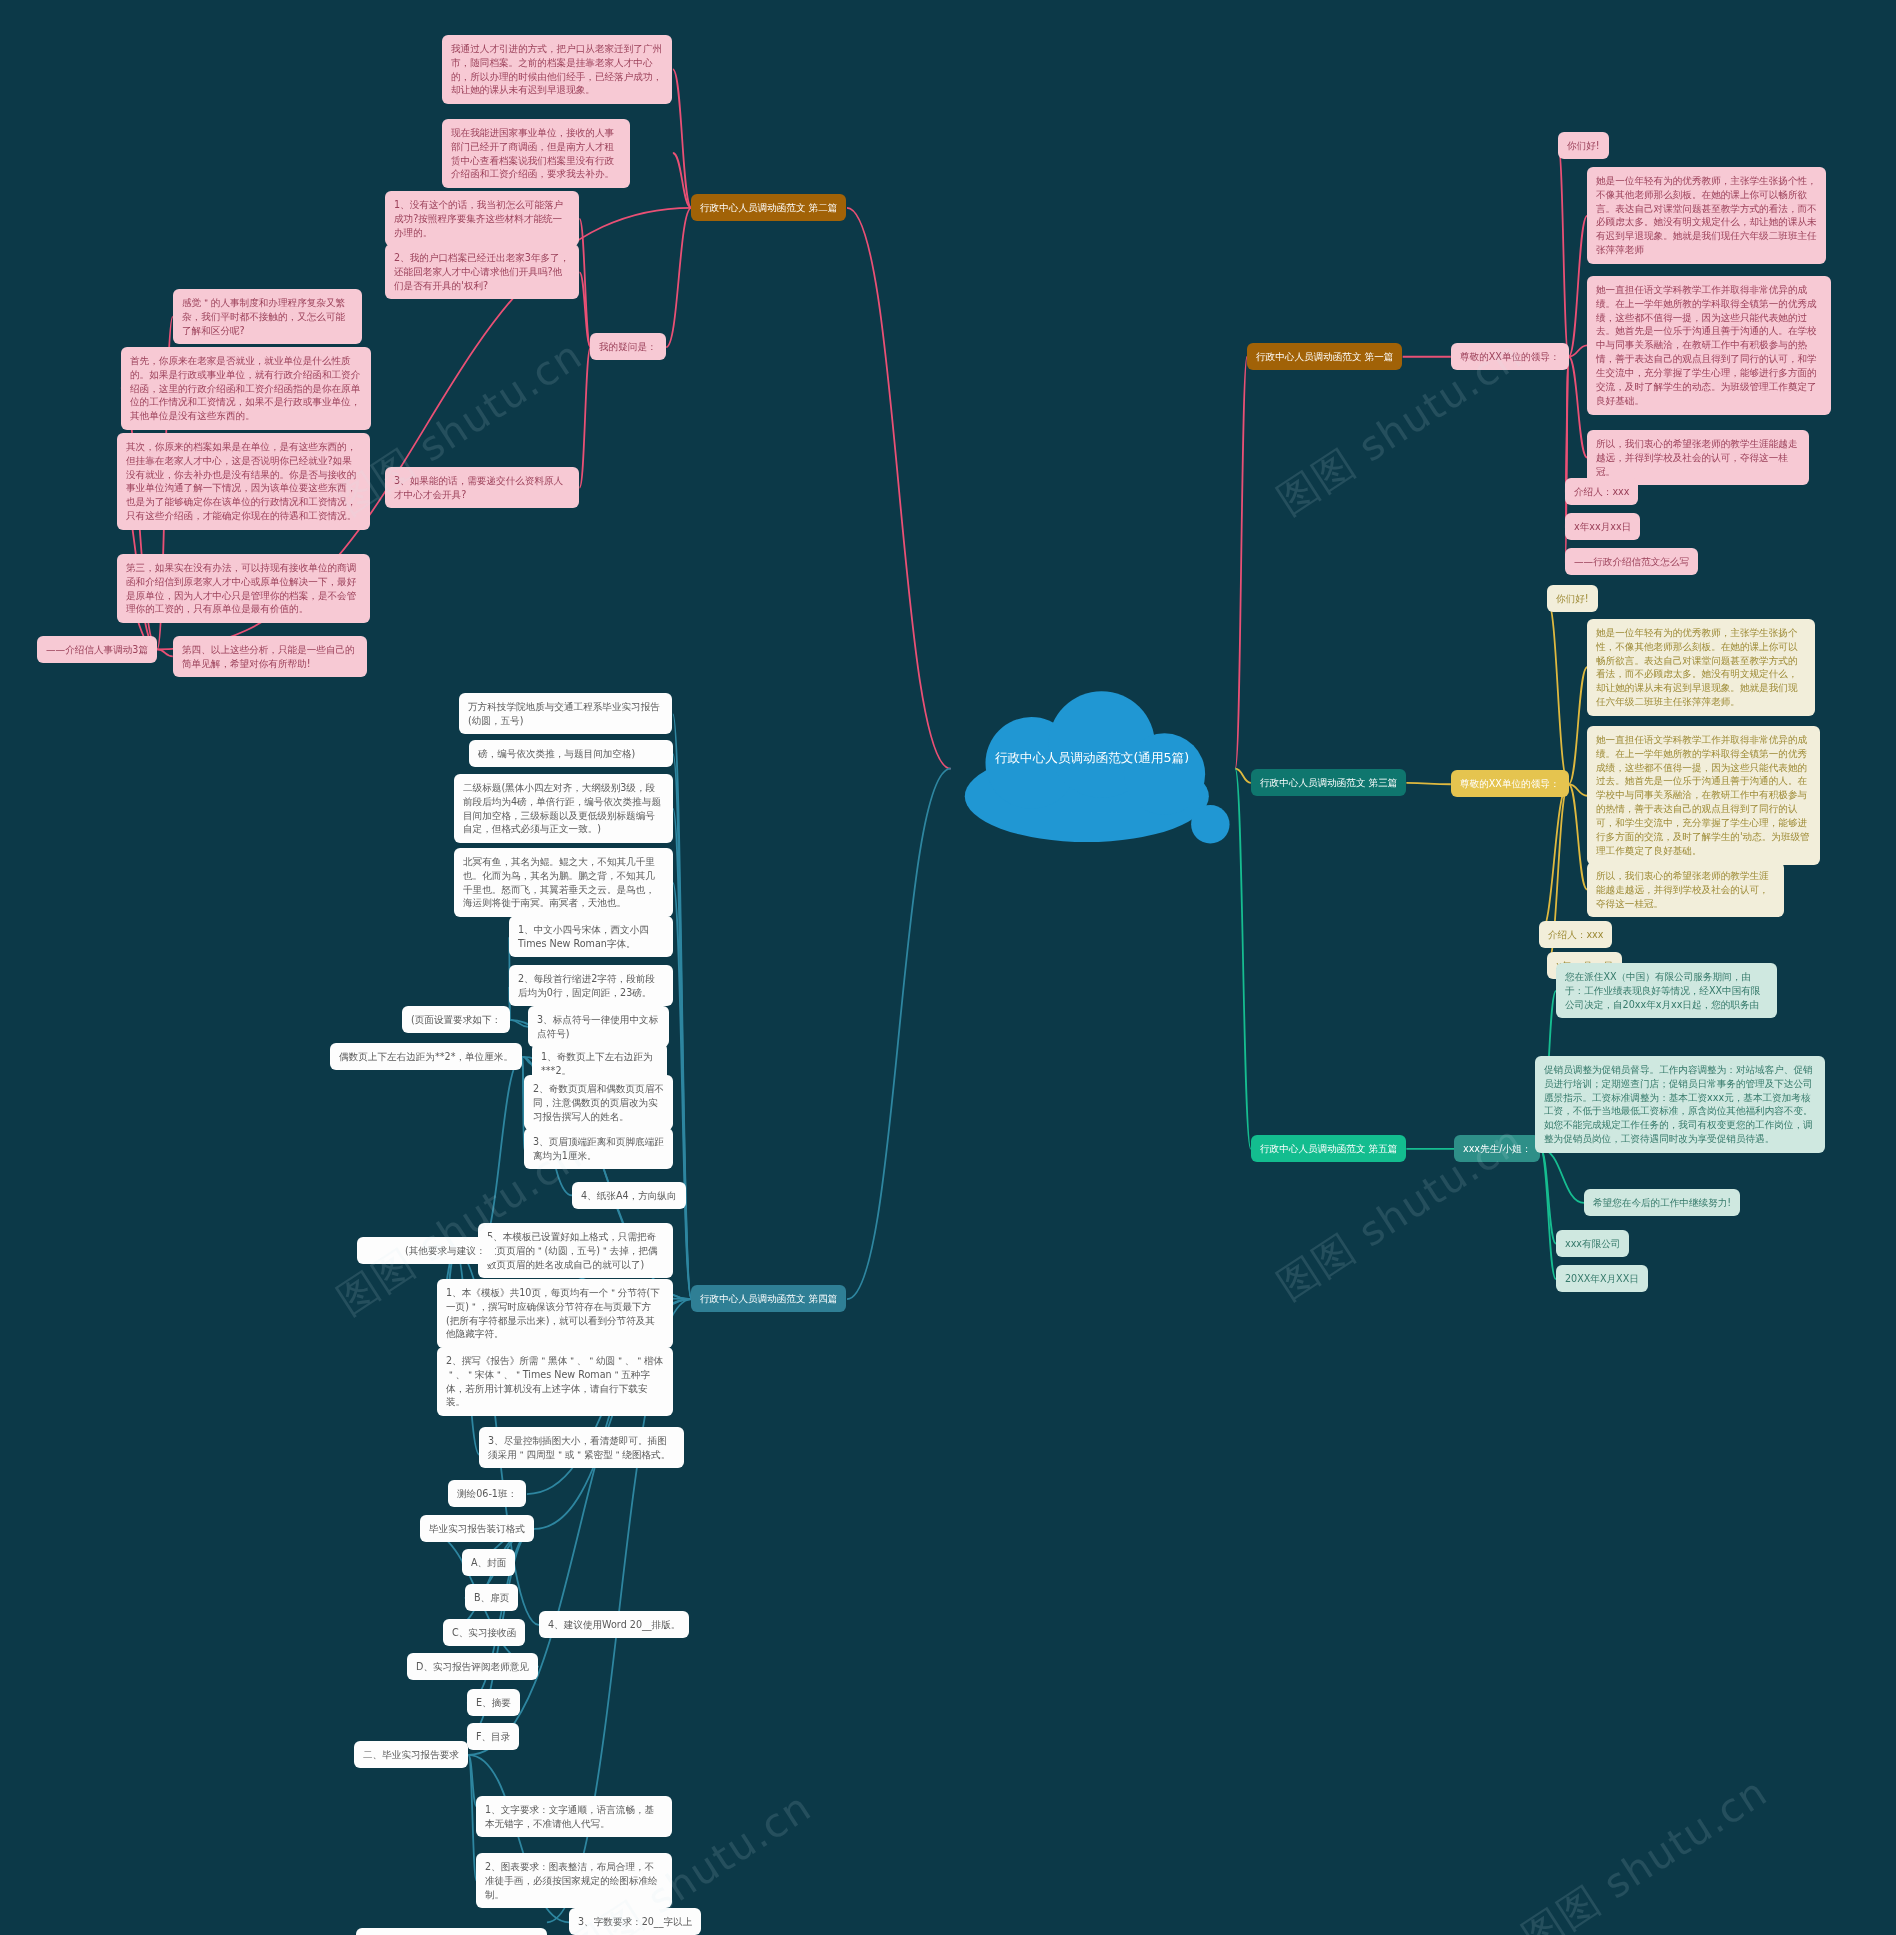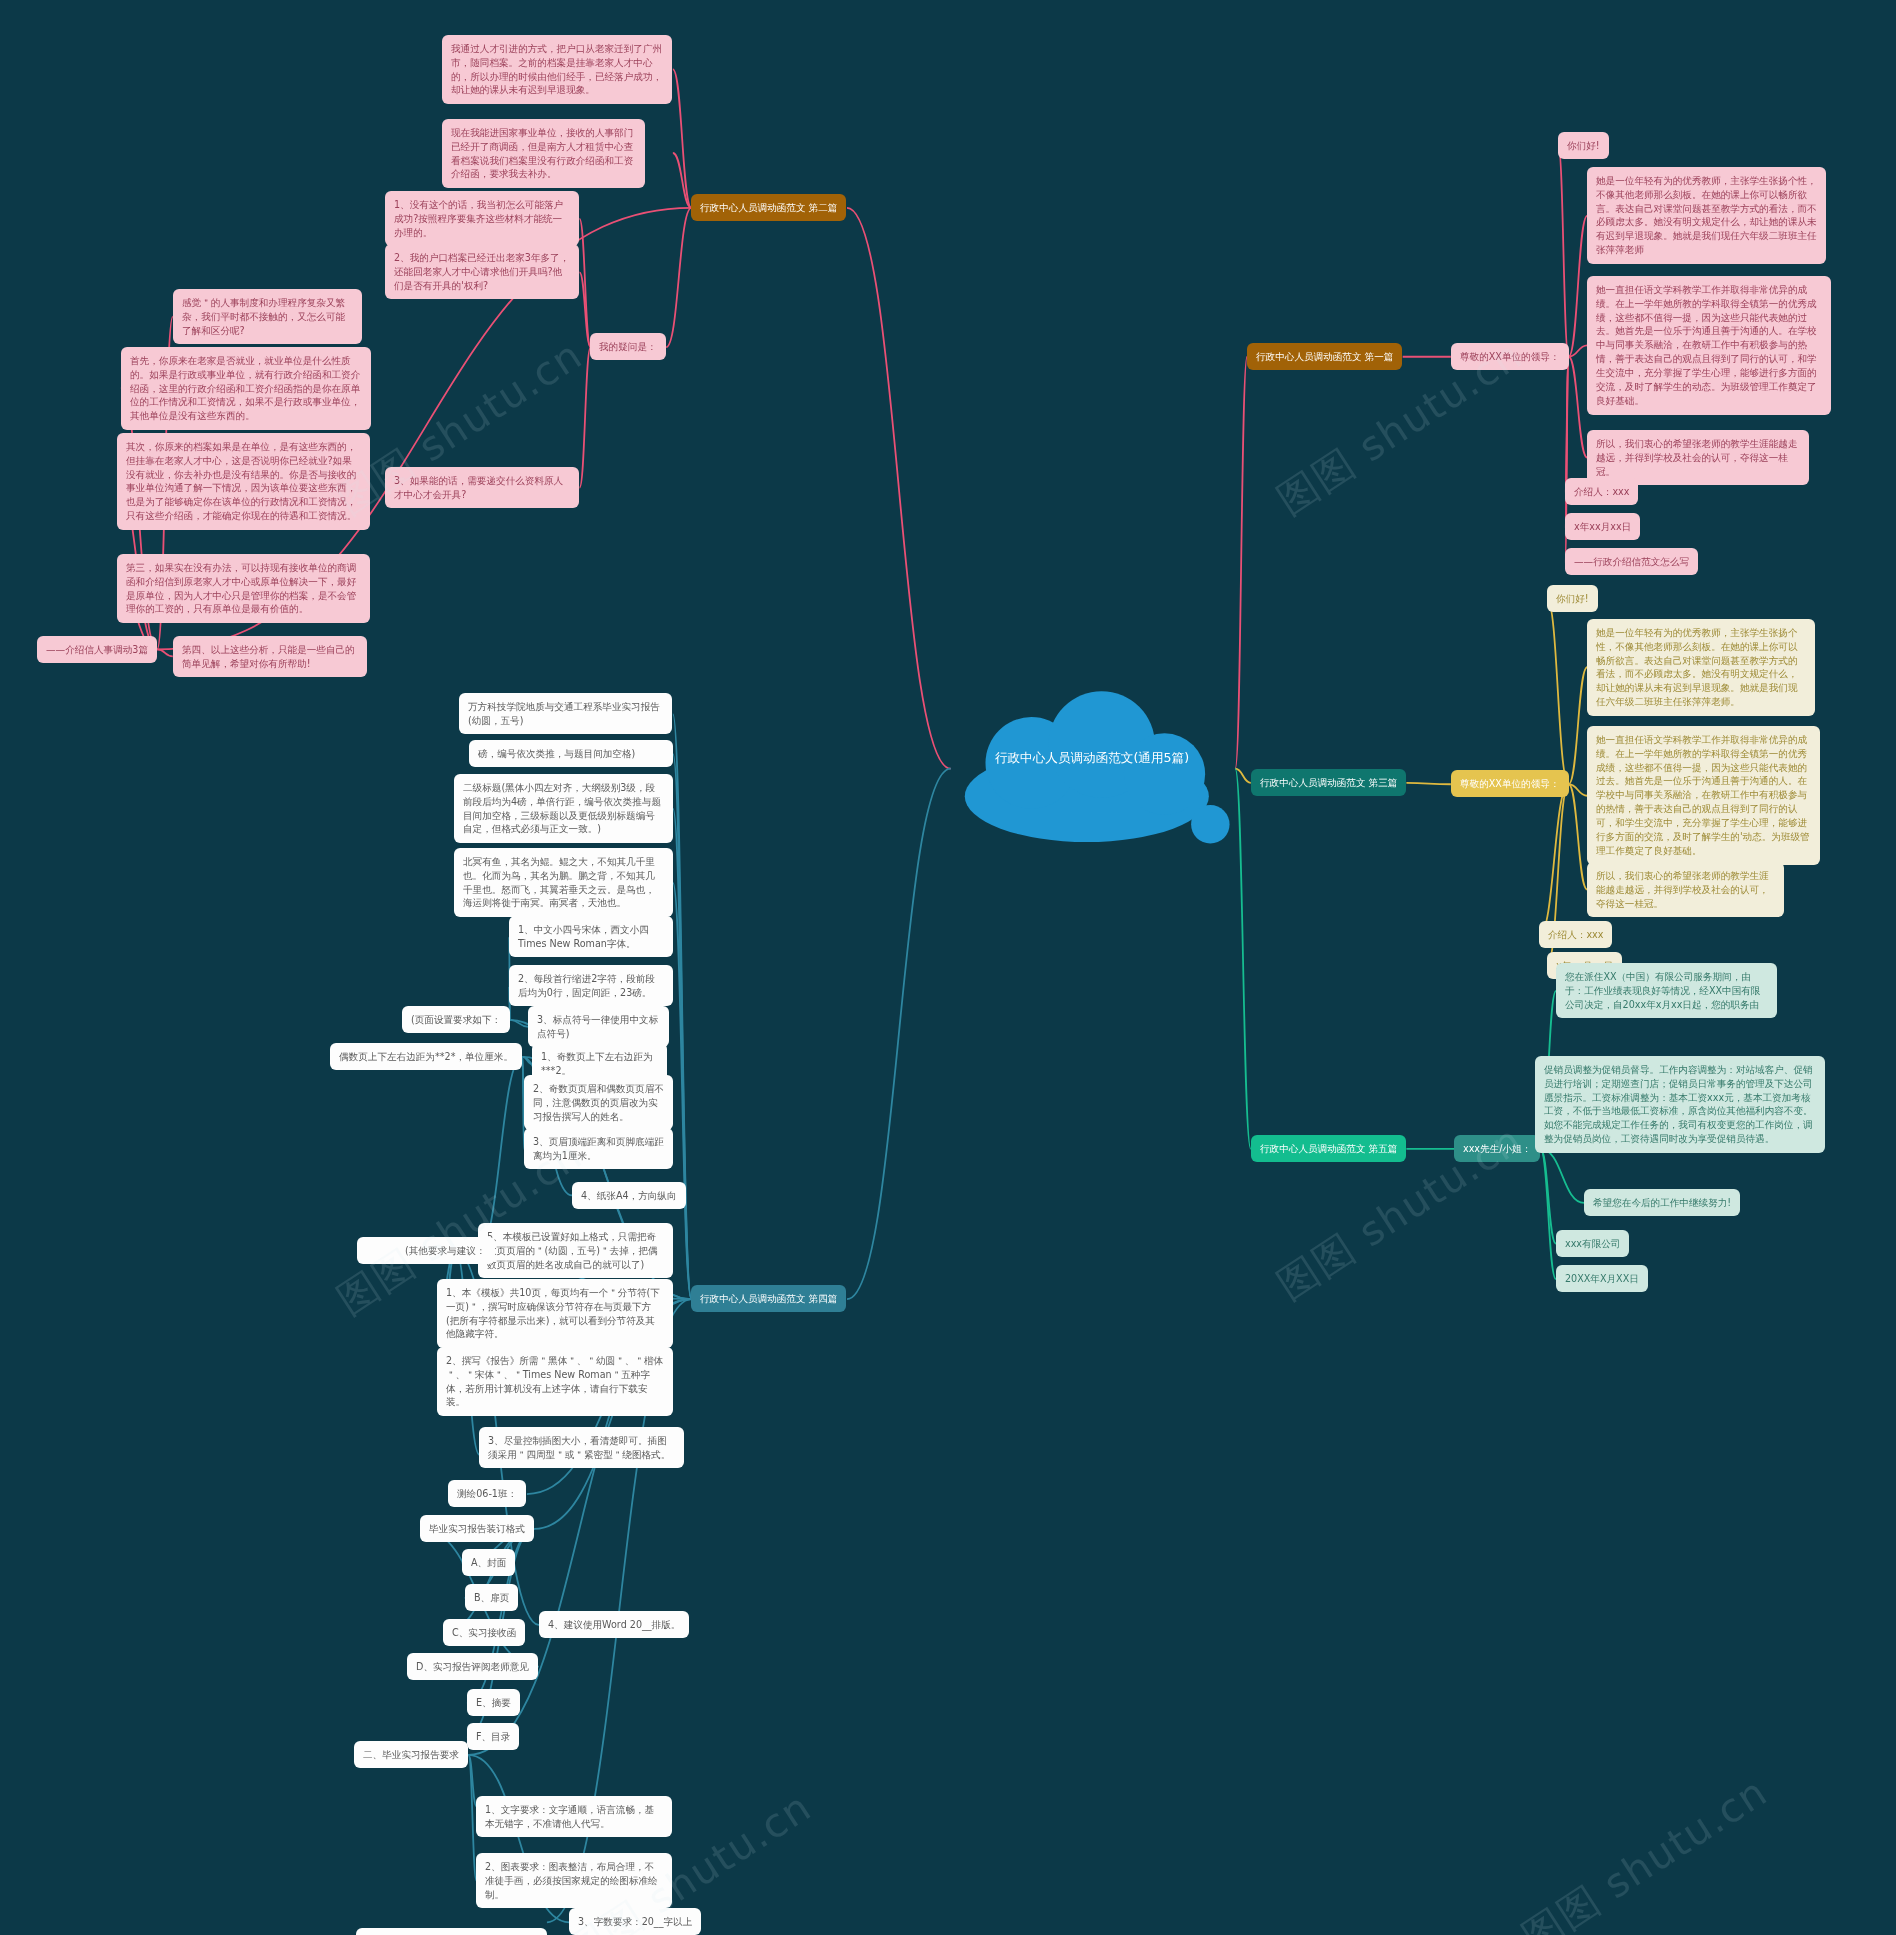--- a/index.html
+++ b/index.html
@@ -116,21 +116,21 @@
     <div class="cloud-label">行政中心人员调动函范文(通用5篇)</div>
   </div>
 
   <div id="nodes">
       <div class="node topicPink auto" style="left: 1247px; top: 343px;">行政中心人员调动函范文 第一篇</div>
       <div class="node topicPink auto" style="left: 691px; top: 194px;">行政中心人员调动函范文 第二篇</div>
       <div class="node topicYellow auto" style="left: 1251px; top: 769px;">行政中心人员调动函范文 第三篇</div>
       <div class="node topicTeal auto" style="left: 691px; top: 1285px;">行政中心人员调动函范文 第四篇</div>
       <div class="node topicGreen auto" style="left: 1251px; top: 1135px;">行政中心人员调动函范文 第五篇</div>
       <div class="node pink" style="left: 442px; top: 35px; width: 230px;">我通过人才引进的方式，把户口从老家迁到了广州市，随同档案。之前的档案是挂靠老家人才中心的，所以办理的时候由他们经手，已经落户成功，却让她的课从未有迟到早退现象。</div>
-      <div class="node pink" style="left: 442px; top: 119px; width: 203px;">现在我能进国家事业单位，接收的人事部门已经开了商调函，但是南方人才租赁中心查看档案说我们档案里没有行政介绍函和工资介绍函，要求我去补办。</div>
+      <div class="node pink" style="left: 442px; top: 119px; width: 188px;">现在我能进国家事业单位，接收的人事部门已经开了商调函，但是南方人才租赁中心查看档案说我们档案里没有行政介绍函和工资介绍函，要求我去补办。</div>
       <div class="node pink" style="left: 385px; top: 191px; width: 194px;">1、没有这个的话，我当初怎么可能落户成功?按照程序要集齐这些材料才能统一办理的。</div>
       <div class="node pink" style="left: 385px; top: 244px; width: 194px;">2、我的户口档案已经迁出老家3年多了，还能回老家人才中心请求他们开具吗?他们是否有开具的'权利?</div>
       <div class="node pink auto" style="left: 590px; top: 333px;">我的疑问是：</div>
       <div class="node pink" style="left: 385px; top: 467px; width: 194px;">3、如果能的话，需要递交什么资料原人才中心才会开具?</div>
       <div class="node pink" style="left: 173px; top: 289px; width: 189px;">感觉＂的人事制度和办理程序复杂又繁杂，我们平时都不接触的，又怎么可能了解和区分呢?</div>
       <div class="node pink" style="left: 121px; top: 347px; width: 250px;">首先，你原来在老家是否就业，就业单位是什么性质的。如果是行政或事业单位，就有行政介绍函和工资介绍函，这里的行政介绍函和工资介绍函指的是你在原单位的工作情况和工资情况，如果不是行政或事业单位，其他单位是没有这些东西的。</div>
       <div class="node pink" style="left: 117px; top: 433px; width: 253px;">其次，你原来的档案如果是在单位，是有这些东西的，但挂靠在老家人才中心，这是否说明你已经就业?如果没有就业，你去补办也是没有结果的。你是否与接收的事业单位沟通了解一下情况，因为该单位要这些东西，也是为了能够确定你在该单位的行政情况和工资情况，只有这些介绍函，才能确定你现在的待遇和工资情况。</div>
       <div class="node pink" style="left: 117px; top: 554px; width: 253px;">第三，如果实在没有办法，可以持现有接收单位的商调函和介绍信到原老家人才中心或原单位解决一下，最好是原单位，因为人才中心只是管理你的档案，是不会管理你的工资的，只有原单位是最有价值的。</div>
       <div class="node pink auto" style="left: 37px; top: 636px;">——介绍信人事调动3篇</div>
       <div class="node pink" style="left: 173px; top: 636px; width: 194px;">第四、以上这些分析，只能是一些自己的简单见解，希望对你有所帮助!</div>

